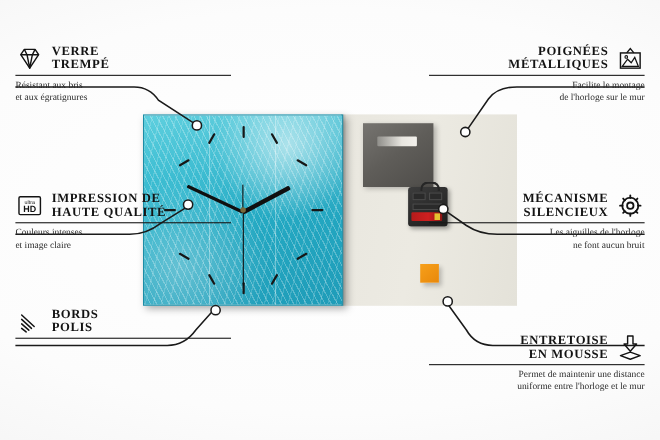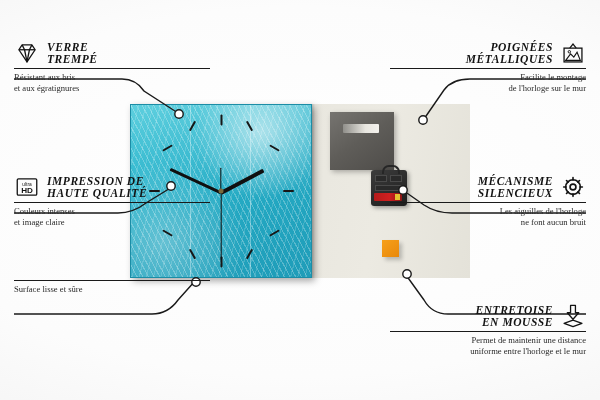--- a/index.html
+++ b/index.html
@@ -178,21 +178,20 @@
   .callout.left  .c-head { justify-content: flex-start; }
 
   .c-title {
     font-family: "Liberation Serif", serif;
     font-weight: bold;
     font-size: 11.5px;
     letter-spacing: .55px;
     line-height: 12.5px;
     color: #131313;
     text-transform: uppercase;
-    font-style: italic;
   }
   .c-rule {
     height: 0;
     border-top: 1.1px solid #1a1a1a;
     margin: 1px 0 3px 0;
   }
   .c-sub {
     font-family: "Liberation Serif", serif;
     font-size: 8.6px;
     line-height: 10.6px;
@@ -318,22 +317,35 @@
         <div class="c-title">IMPRESSION DE</div>
         <div class="c-title">HAUTE QUALITÉ</div>
       </div>
     </div>
     <div class="c-rule"></div>
     <div class="c-sub">Couleurs intenses</div>
     <div class="c-sub">et image claire</div>
   </div>
 
   <div class="callout left" style="left:14px; top:279px;">
-    <div class="c-rule"></div>
-    <div class="c-sub">Surface lisse et sûre</div>
+    <div class="c-head">
+      <svg class="c-icon" viewBox="0 0 32 32">
+        <g stroke="#131313" stroke-width="1.7" stroke-linecap="round">
+          <path d="M7,9 L21,22"></path>
+          <path d="M7,14 L18,24"></path>
+          <path d="M7,19 L15,26"></path>
+          <path d="M7,24 L12,28"></path>
+        </g>
+      </svg>
+      <div>
+        <div class="c-title">BORDS</div>
+        <div class="c-title">POLIS</div>
+      </div>
+    </div>
+    <div class="c-rule"></div>
   </div>
 
   <div class="callout right" style="left:390px; top:40px;">
     <div class="c-head">
       <div>
         <div class="c-title">POIGNÉES</div>
         <div class="c-title">MÉTALLIQUES</div>
       </div>
       <svg class="c-icon" viewBox="0 0 32 32">
         <rect x="5" y="10" width="22" height="17" fill="none" stroke="#131313" stroke-width="1.6"></rect>

